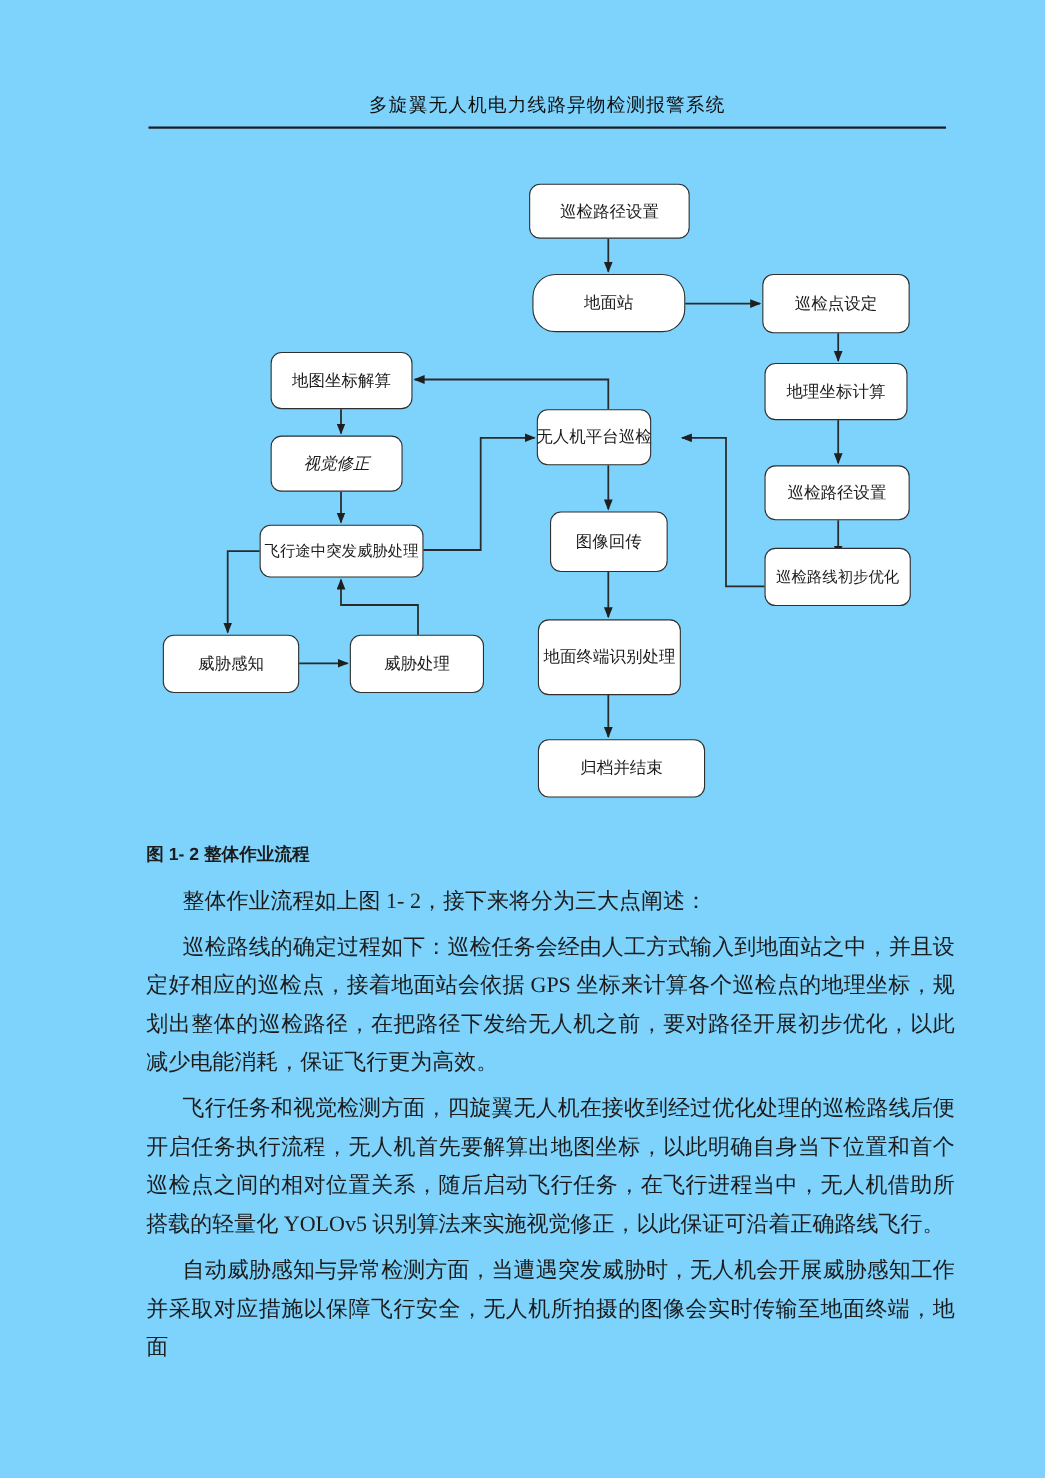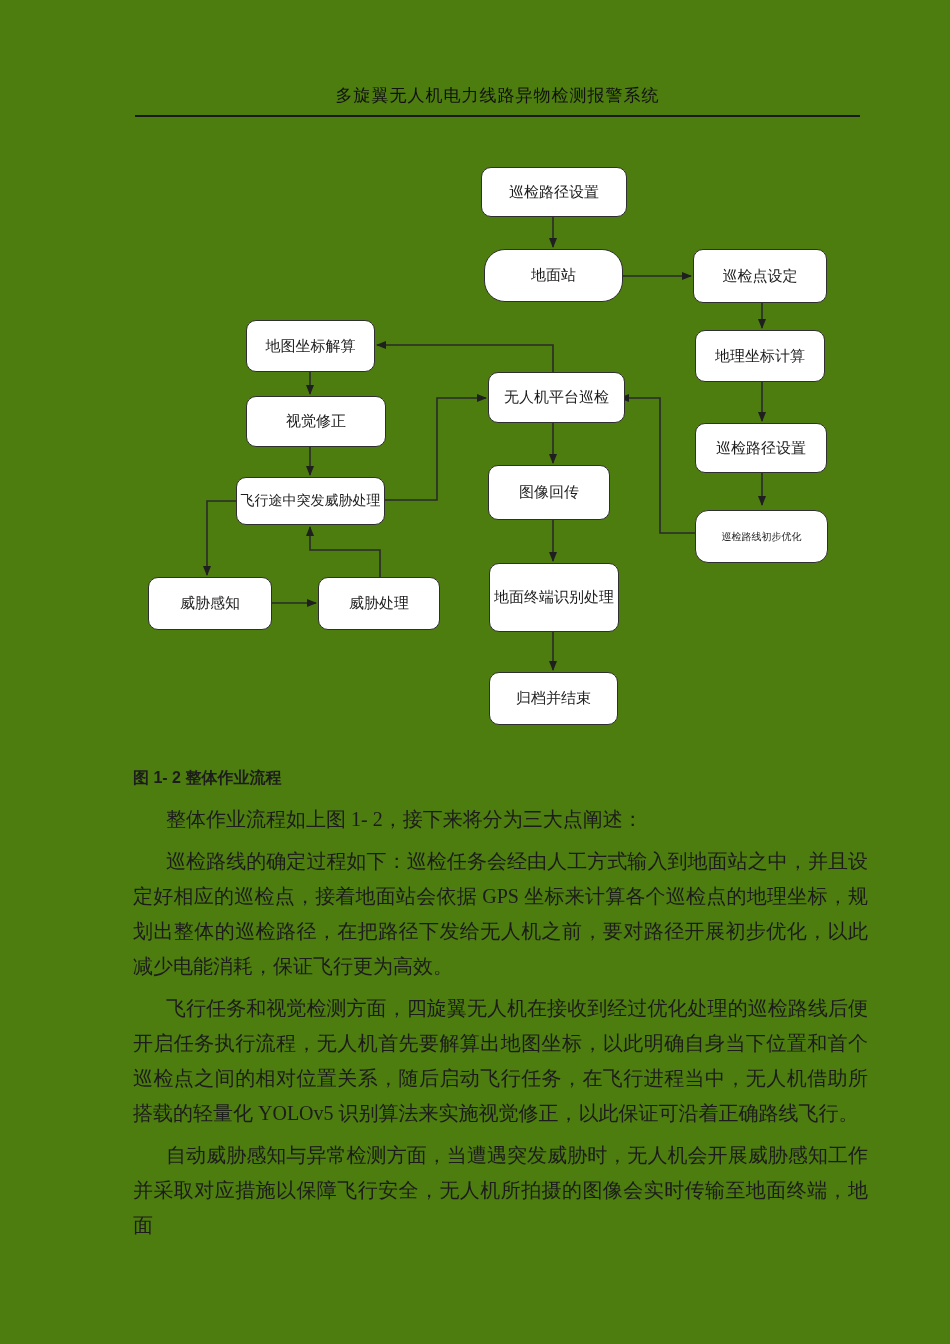--- a/index.html
+++ b/index.html
@@ -1,19 +1,19 @@
 <!DOCTYPE html>
 <html><head>
 <meta charset="utf-8">
 <style>
   html,body{margin:0;padding:0;background:#ffffff;}
   .page{
     position:relative;
     width:950px;height:1344px;
-    background:#4d7c0f;
+    background:#7dd3fc;
     font-family:"Liberation Serif","DejaVu Serif",serif;
     color:#1c1c1c;
     overflow:hidden;
   }
   
   .hdr{
     position:absolute;left:135px;top:84px;width:725px;height:31px;
     border-bottom:2px solid #1a1a1a;
     text-align:center;font-size:17px;letter-spacing:1px;color:#111;
   }
@@ -25,30 +25,30 @@
     border:1.5px solid #2f2f2f;border-radius:10px;background:#fff;
     display:flex;align-items:center;justify-content:center;
     font-size:15px;color:#1c1c1c;white-space:nowrap;
     font-family:"Liberation Serif","DejaVu Serif",serif;
   }
   #n-task-issue      {left:481px;top:167px;width:146px;height:50px;}
   #n-ground-station  {left:484px;top:249px;width:139px;height:53px;border-radius:21px;}
   #n-point-setting   {left:693px;top:249px;width:134px;height:54px;}
   #n-map-solve       {left:246px;top:320px;width:129px;height:52px;}
   #n-geo-calc        {left:695px;top:330px;width:130px;height:52px;}
-  #n-visual-correct  {left:246px;top:396px;width:140px;height:51px;}
-  #n-uav-patrol      {left:488px;top:372px;width:137px;height:51px;}
+  #n-visual-correct  {left:246px;top:396px;width:120px;height:51px;font-style:italic;}
+  #n-uav-patrol      {left:488px;top:372px;width:104px;height:51px;}
   #n-path-setting    {left:695px;top:423px;width:132px;height:50px;}
   #n-threat-inflight {left:236px;top:477px;width:149px;height:48px;font-size:14px;}
-  #n-image-return    {left:488px;top:465px;width:122px;height:55px;}
-  #n-route-optimize  {left:695px;top:510px;width:133px;height:53px;font-size:10px;border-radius:13px;}
+  #n-image-return    {left:500px;top:465px;width:107px;height:55px;}
+  #n-route-optimize  {left:695px;top:498px;width:133px;height:53px;font-size:14px;}
   #n-threat-sense    {left:148px;top:577px;width:124px;height:53px;font-family:Liberation Serif, serif;}
   #n-threat-handle   {left:318px;top:577px;width:122px;height:53px;text-align:center;}
   #n-terminal-process{left:489px;top:563px;width:130px;height:69px;}
-  #n-archive-end     {left:489px;top:672px;width:129px;height:53px;}
+  #n-archive-end     {left:489px;top:672px;width:152px;height:53px;}
   
   .textblock{
     position:absolute;left:133px;top:766px;width:735px;
     font-size:20px;line-height:35px;text-align:justify;
     text-justify:inter-ideograph;
   }
   .caption{
     text-align:left;font-weight:bold;font-size:16px;line-height:24px;
     margin:0 0 12px 0;
     font-family:"Liberation Sans","DejaVu Sans",sans-serif;

